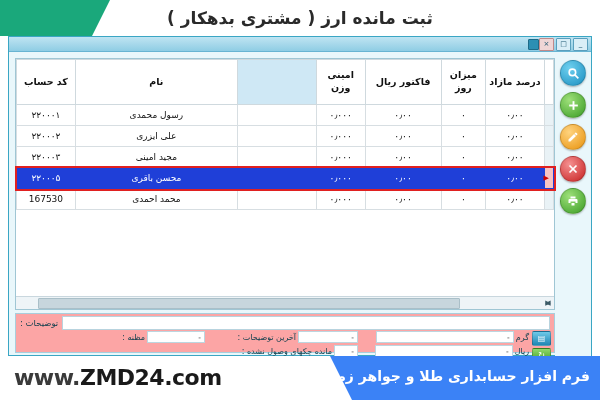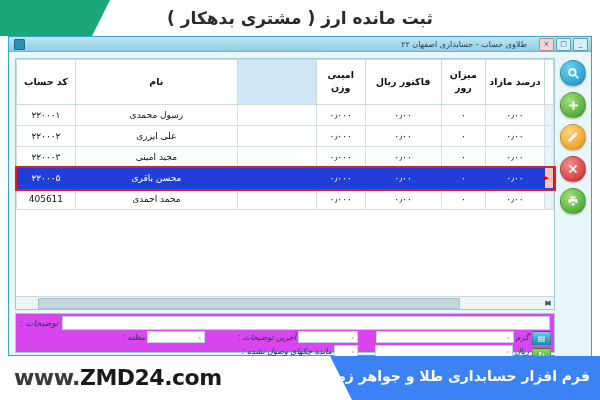--- a/index.html
+++ b/index.html
@@ -97,21 +97,21 @@
     position:absolute;left:22px;top:1px;height:9px;width:420px;
     background:#c7d6dd;border:1px solid #aabfc8;border-radius:1px;
   }
   .hscroll .arrow{
     width:12px;height:11px;font-size:7px;text-align:center;color:#3b5a66;line-height:11px;
   }
   .hscroll .arrow.right{position:absolute;right:0;}
   
   .botpanel{
     position:absolute;right:36px;left:6px;top:276px;height:40px;
-    background:#d946ef;border:1px solid #a8cedc;box-sizing:border-box;font-style:italic;
+    background:#fca5a5;border:1px solid #a8cedc;box-sizing:border-box;
   }
   .desc-row{
     height:17px;display:flex;align-items:center;justify-content:flex-start;
     padding:0 4px;font-size:8.5px;color:#143d4d;gap:4px;
   }
   .desc-label{font-size:8.5px;color:#14414f;}
   .desc-input{
     flex:1;height:12px;background:#fff;border:1px solid #b8d3de;
   }
   .fields{
@@ -162,21 +162,20 @@
 </div>
 
 <div class="win">
 
   <div class="win-title">
     <div class="win-btns">
       <div class="win-btn">_</div>
       <div class="win-btn">□</div>
       <div class="win-btn close">×</div>
     </div>
-    <div class="ttl">طلاوی حساب - حسابداری اصفهان ۲۲</div>
     <div class="ico"></div>
   </div>
 
   <div class="toolcol">
     <div class="rbtn search">
       <svg width="13" height="13" viewBox="0 0 24 24" fill="none" stroke="#fff" stroke-width="3">
         <circle cx="10" cy="10" r="6"></circle>
           <line x1="14.5" y1="14.5" x2="21" y2="21"></line>
       </svg>
     </div>
@@ -270,21 +269,21 @@
           <td>۲۲۰۰۰۵</td>
         </tr>
         <tr>
           <td class="rowmark"></td>
           <td>۰٫۰۰</td>
           <td>۰</td>
           <td>۰٫۰۰</td>
           <td>۰٫۰۰۰</td>
           <td></td>
           <td>محمد احمدی</td>
-          <td>405611</td>
+          <td>167530</td>
         </tr>
       </tbody>
     </table>
 
     <div style="flex:1;background:#fff;"></div>
 
     <div class="hscroll">
       <div class="arrow">◀</div>
       <div class="thumb"></div>
       <div class="arrow right">▶</div>

